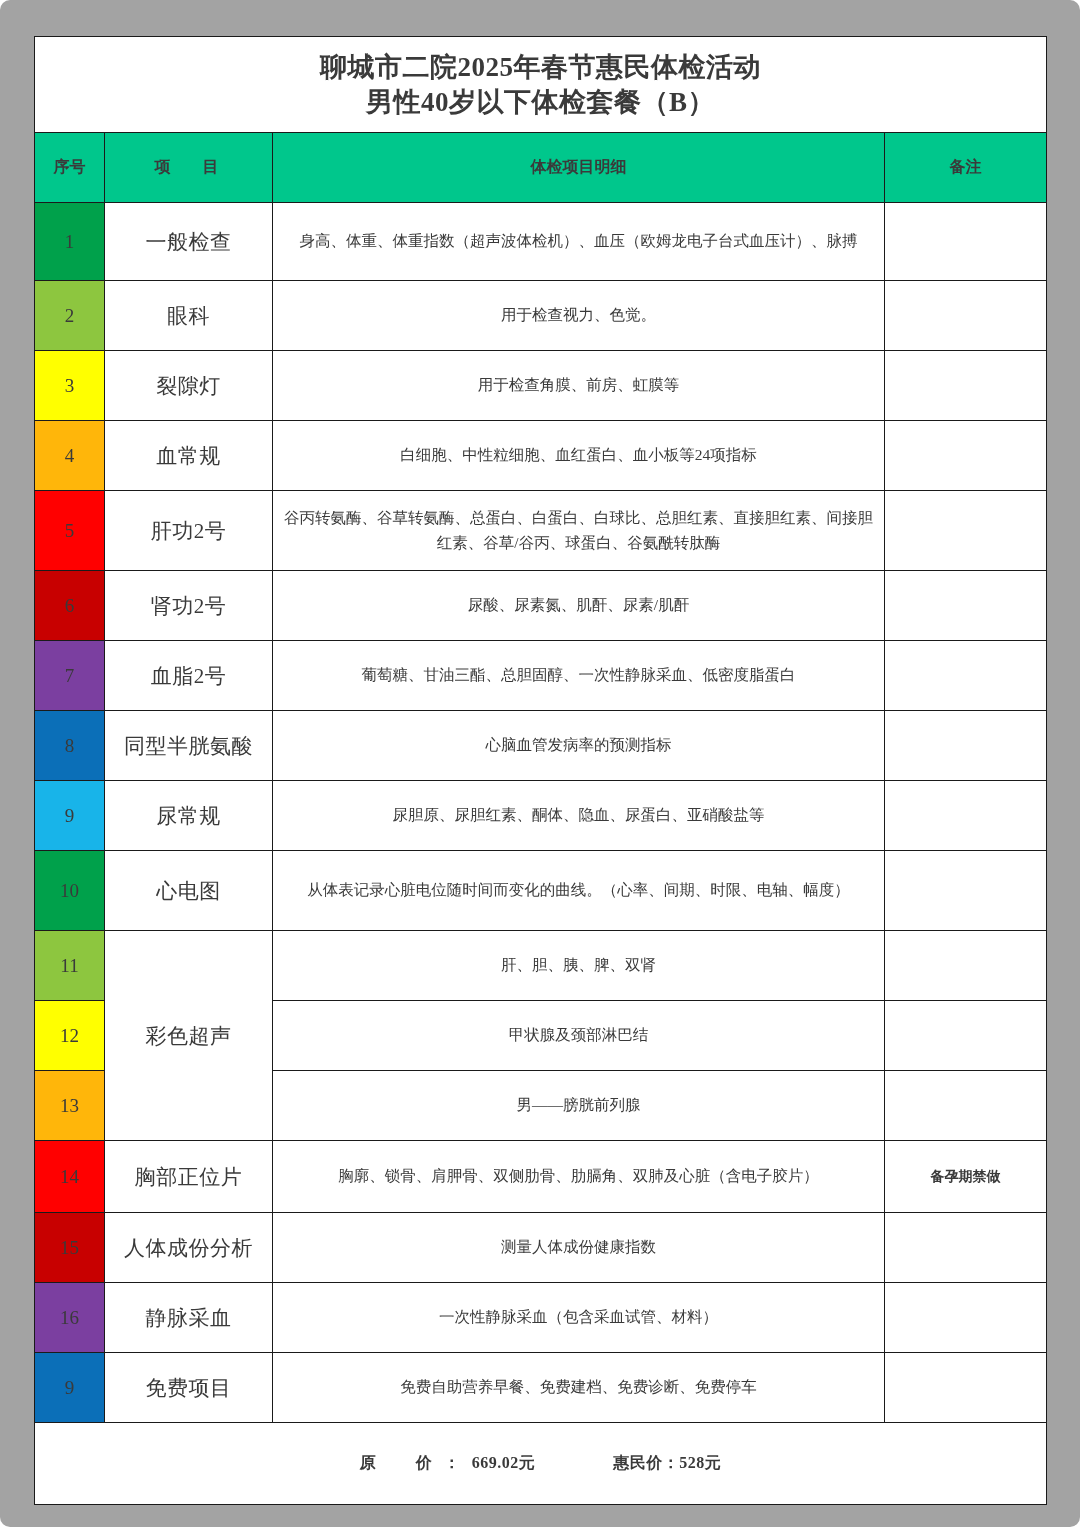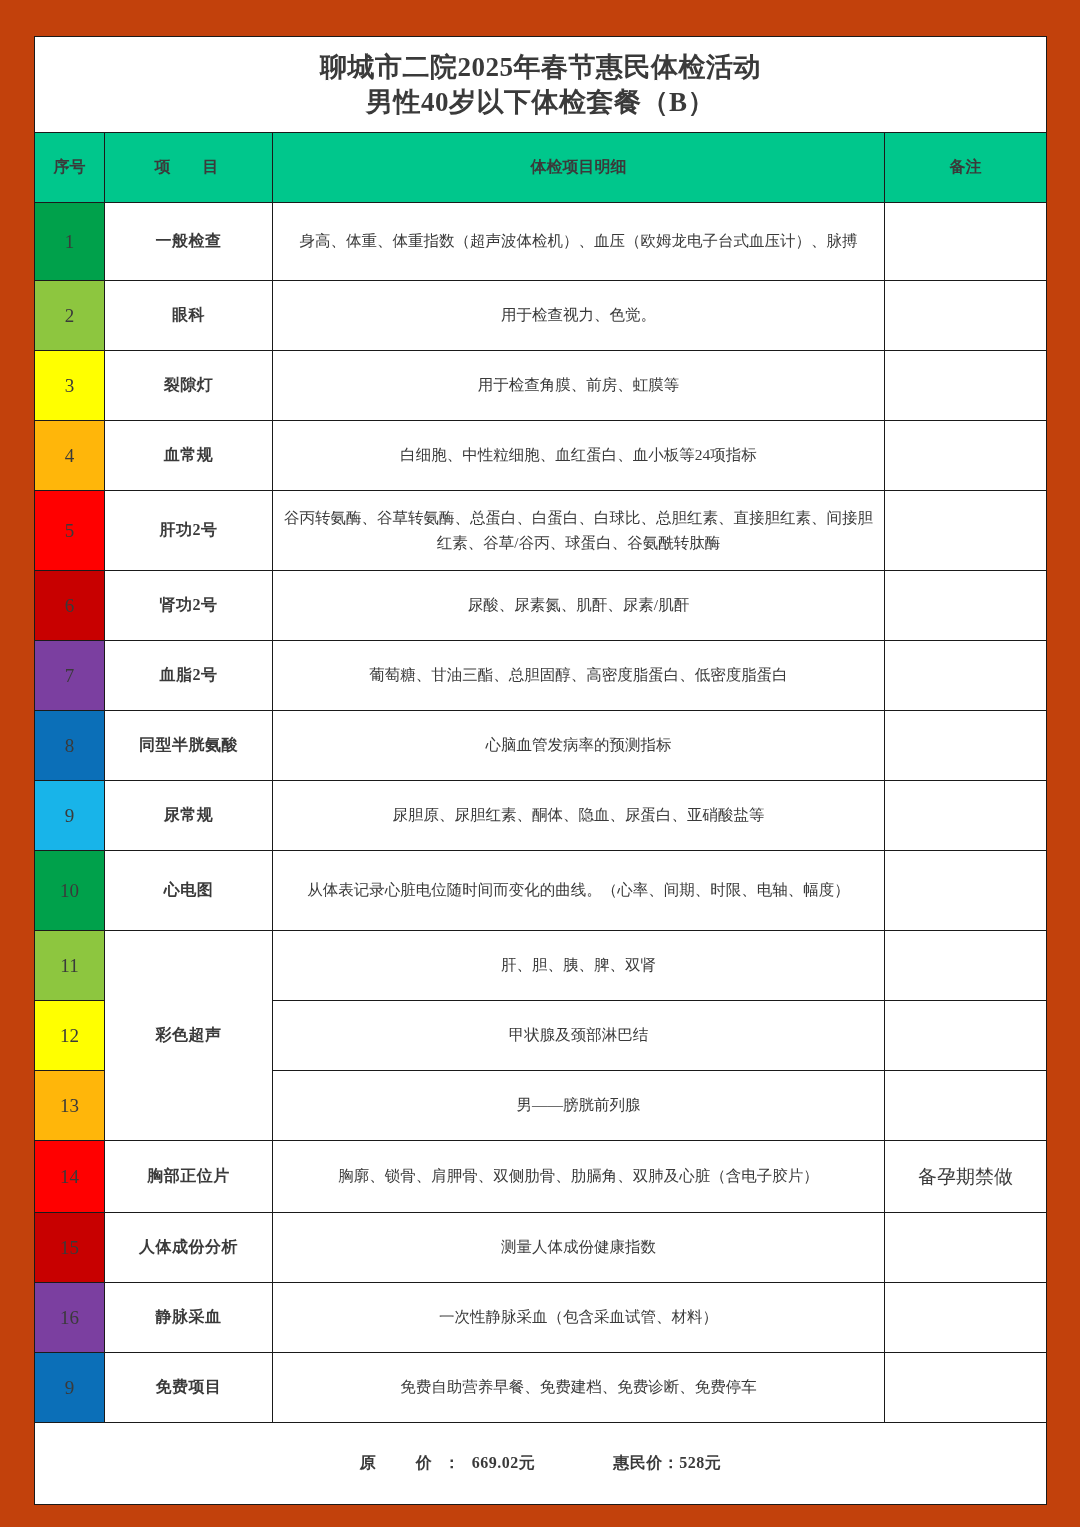--- a/index.html
+++ b/index.html
@@ -5,21 +5,22 @@
   * { box-sizing: border-box; }
   html, body {
     margin: 0; padding: 0;
     width: 1080px; height: 1527px;
     background: #ffffff;
     font-family: "Liberation Serif", "DejaVu Serif", serif;
   }
   #sheet {
     position: relative;
     width: 1080px; height: 1527px;
-    background: #c2410c;
+    background: #a3a3a3;
+    border-radius: 10px;
   }
   table.pkg {
     position: absolute;
     left: 34px;
     top: 36px;
     width: 1012px;
     border-collapse: collapse;
     table-layout: fixed;
     background: #ffffff;
   }
@@ -55,36 +56,36 @@
     height: 70px;
   }
   .hdr .spaced { letter-spacing: 14px; padding-left: 14px; }
 
   td.no {
     font-size: 19px;
     color: #2b2b2b;
     font-weight: normal;
   }
   td.item {
-    font-size: 16px;
+    font-size: 21px;
     color: #3a3a3a;
     letter-spacing: 0.5px;
     white-space: nowrap;
-    font-weight: bold;
   }
   td.detail {
     font-size: 15.5px;
     line-height: 1.55;
     color: #454545;
     text-align: center;
     padding: 5px 10px;
   }
   td.remark {
-    font-size: 19px;
+    font-size: 14px;
     color: #454545;
+    font-weight: bold;
   }
   .price-cell {
     height: 82px;
     font-size: 16px;
     font-weight: bold;
     color: #141414;
     letter-spacing: 0.5px;
     margin-left: 36px;
   }
   .price-cell .orig { margin-right: 78px; }
@@ -150,21 +151,21 @@
         </tr>
         <tr style="height: 70px;">
           <td class="no" style="background: rgb(200, 0, 0);">6</td>
           <td class="item">肾功2号</td>
           <td class="detail">尿酸、尿素氮、肌酐、尿素/肌酐</td>
           <td class="remark"></td>
         </tr>
         <tr style="height: 70px;">
           <td class="no" style="background: rgb(123, 63, 160);">7</td>
           <td class="item">血脂2号</td>
-          <td class="detail">葡萄糖、甘油三酯、总胆固醇、高密度脂蛋白、低密度脂蛋白</td>
+          <td class="detail">葡萄糖、甘油三酯、总胆固醇、一次性静脉采血、低密度脂蛋白</td>
           <td class="remark"></td>
         </tr>
         <tr style="height: 70px;">
           <td class="no" style="background: rgb(11, 111, 184);">8</td>
           <td class="item">同型半胱氨酸</td>
           <td class="detail">心脑血管发病率的预测指标</td>
           <td class="remark"></td>
         </tr>
         <tr style="height: 70px;">
           <td class="no" style="background: rgb(24, 180, 233);">9</td>

